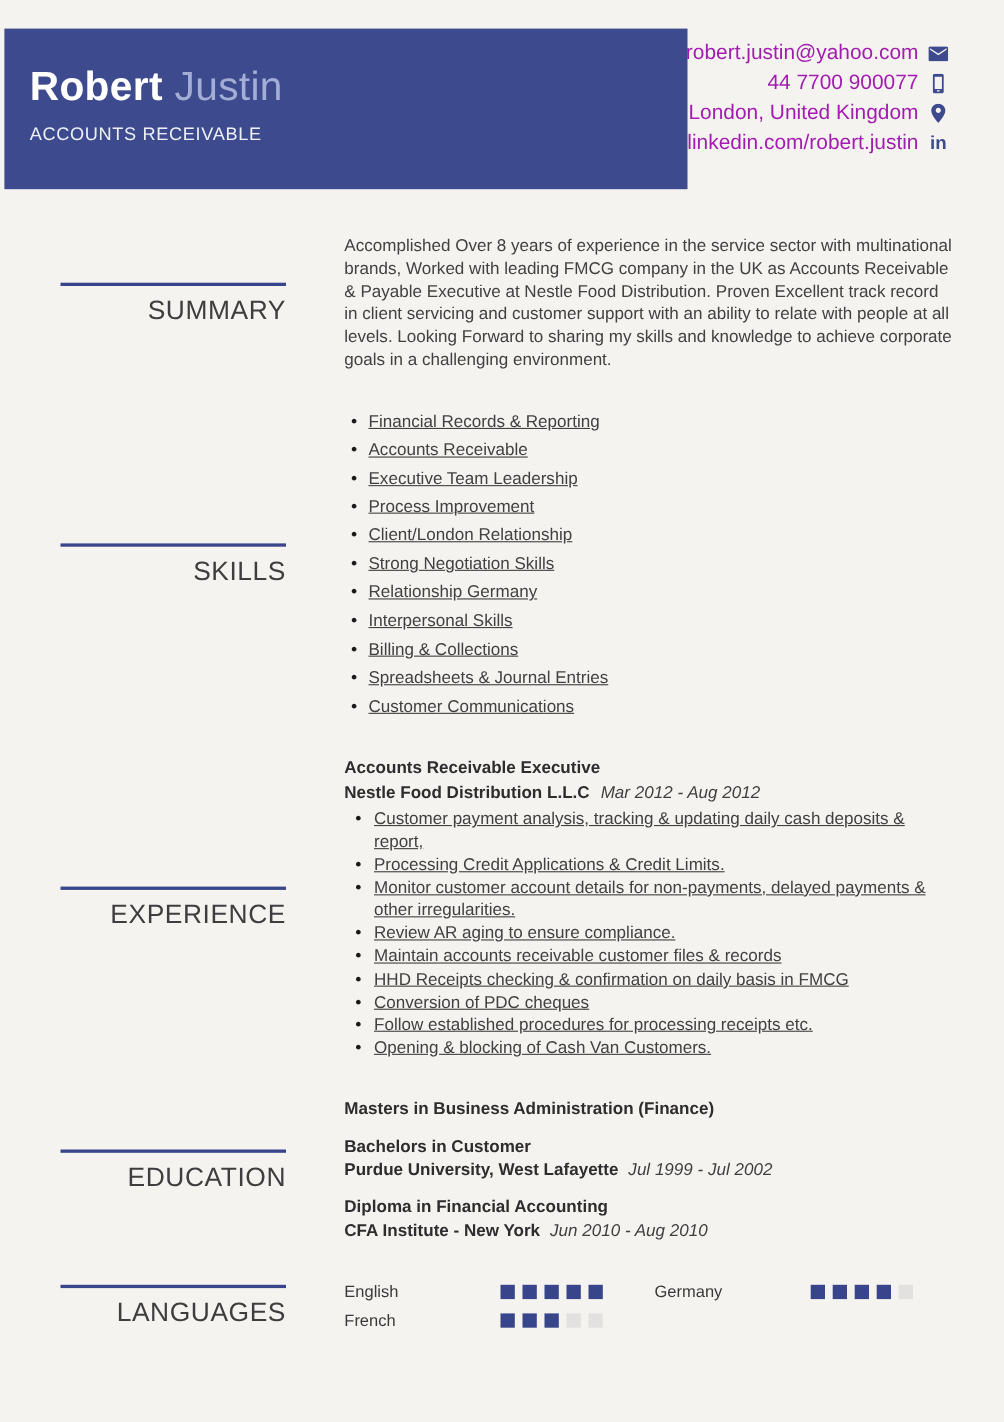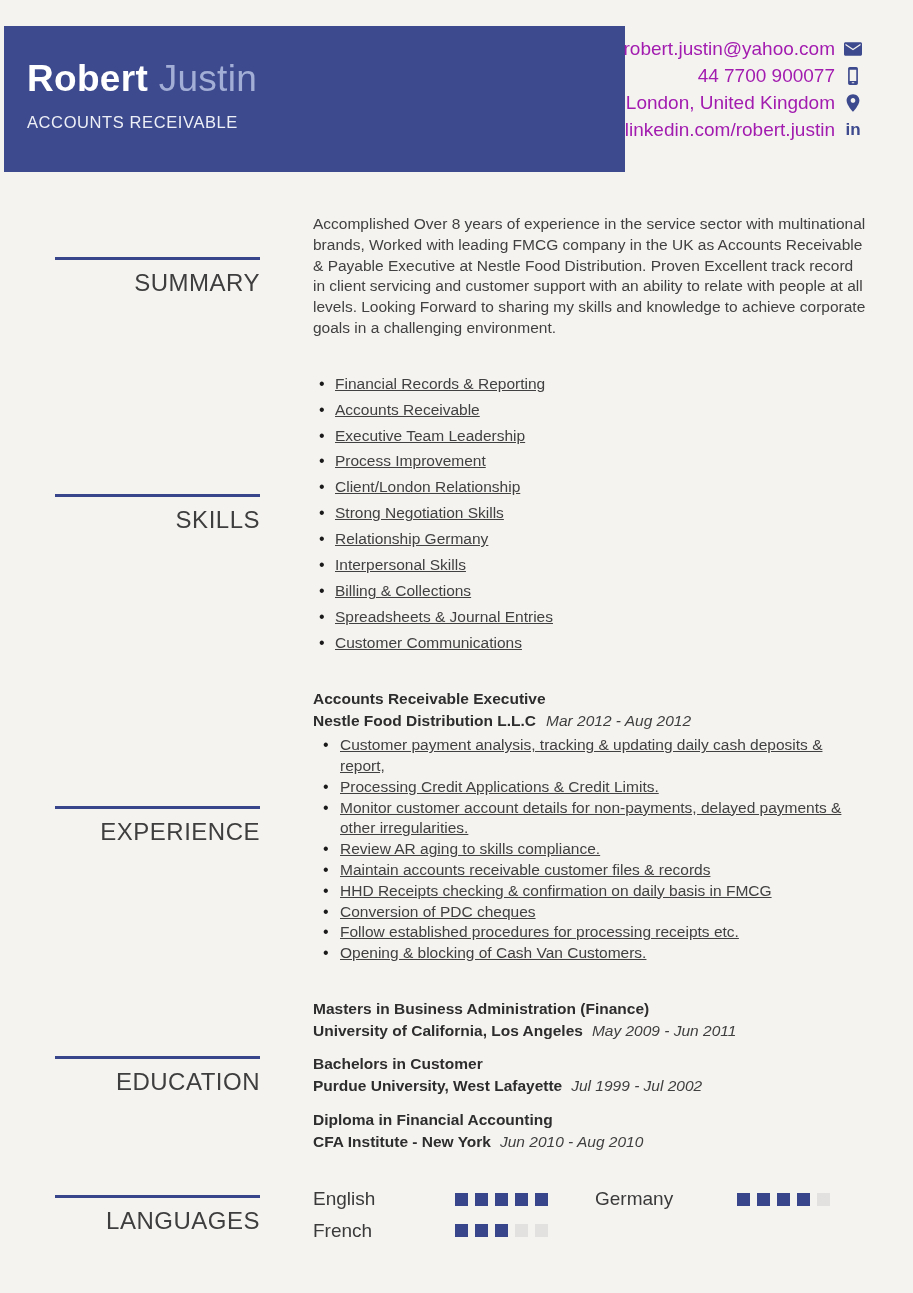--- a/index.html
+++ b/index.html
@@ -95,21 +95,21 @@
   
   .lang-grid {
     display: grid;
     grid-template-rows: repeat(2, auto);
     grid-template-columns: 282px auto;
     grid-auto-flow: column;
     row-gap: 6px;
     margin-top: -1px;
   }
   .lang-item { display: flex; align-items: center; }
-  .lang-name { width: 142px; font-size: 19px; color: #3a3a3a; }
+  .lang-name { width: 142px; font-size: 15px; color: #3a3a3a; }
   .lang-squares { display: flex; gap: 7px; }
   .lang-square { width: 13px; height: 13px; background: var(--empty-square); }
   .lang-square.filled { background: var(--accent-dark); }
 </style>
 </head>
 <body>
 
 <div class="header">
   <div class="name-banner">
     <h1 class="name"><span>Robert</span><span> </span><span class="last-name">Justin</span></h1>
@@ -206,21 +206,21 @@
           <div class="job-role">Accounts Receivable Executive</div>
           <div class="job-line"><span class="job-company">Nestle Food Distribution L.L.C</span><span class="job-dates">Mar 2012 - Aug 2012</span></div>
           <ul class="bullet-list tight-list">
 
               <li>Customer payment analysis, tracking &amp; updating daily cash deposits &amp; report,</li>
 
               <li>Processing Credit Applications &amp; Credit Limits.</li>
 
               <li>Monitor customer account details for non-payments, delayed payments &amp; other irregularities.</li>
 
-              <li>Review AR aging to skills compliance.</li>
+              <li>Review AR aging to ensure compliance.</li>
 
               <li>Maintain accounts receivable customer files &amp; records</li>
 
               <li>HHD Receipts checking &amp; confirmation on daily basis in FMCG</li>
 
               <li>Conversion of PDC cheques</li>
 
               <li>Follow established procedures for processing receipts etc.</li>
 
               <li>Opening &amp; blocking of Cash Van Customers.</li>
@@ -231,21 +231,20 @@
 
   <div class="section">
     <div class="section-heading">
       <div class="section-rule"></div>
       <h2 class="section-title">EDUCATION</h2>
     </div>
     <div class="section-content">
 
         <div class="degree-entry">
           <div class="degree-name">Masters in Business Administration (Finance)</div>
-          <div class="degree-line"><span class="degree-school">University of California, Los Angeles</span><span class="degree-dates">May 2009 - Jun 2011</span></div>
         </div>
 
         <div class="degree-entry">
           <div class="degree-name">Bachelors in Customer</div>
           <div class="degree-line"><span class="degree-school">Purdue University, West Lafayette</span><span class="degree-dates">Jul 1999 - Jul 2002</span></div>
         </div>
 
         <div class="degree-entry">
           <div class="degree-name">Diploma in Financial Accounting</div>
           <div class="degree-line"><span class="degree-school">CFA Institute - New York</span><span class="degree-dates">Jun 2010 - Aug 2010</span></div>

